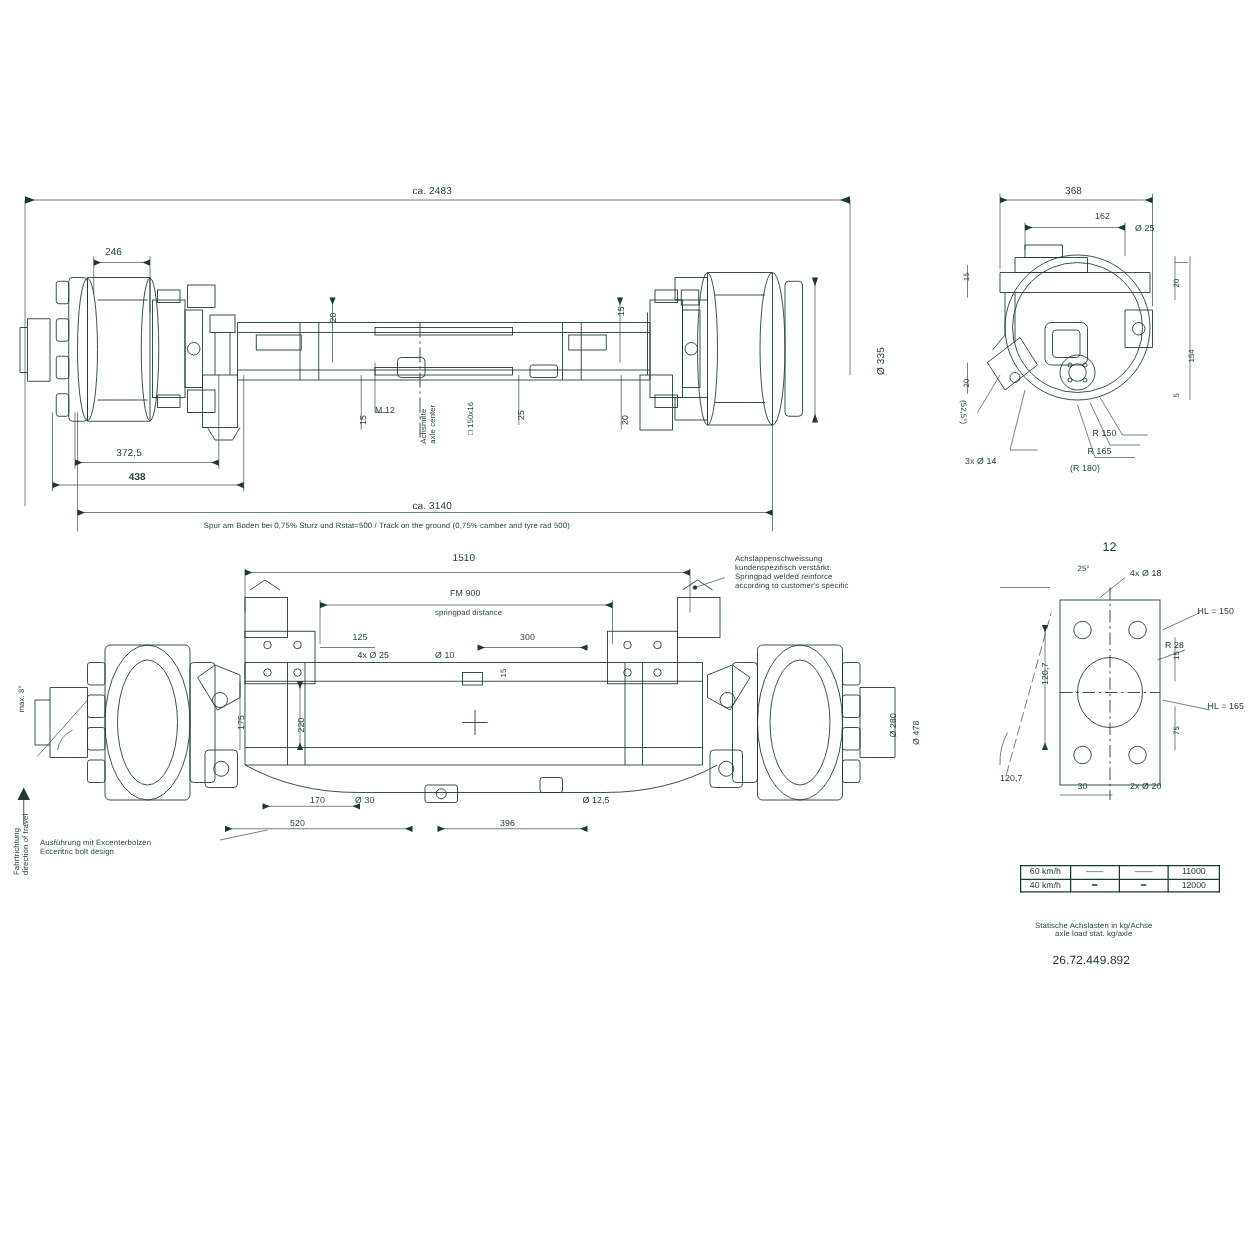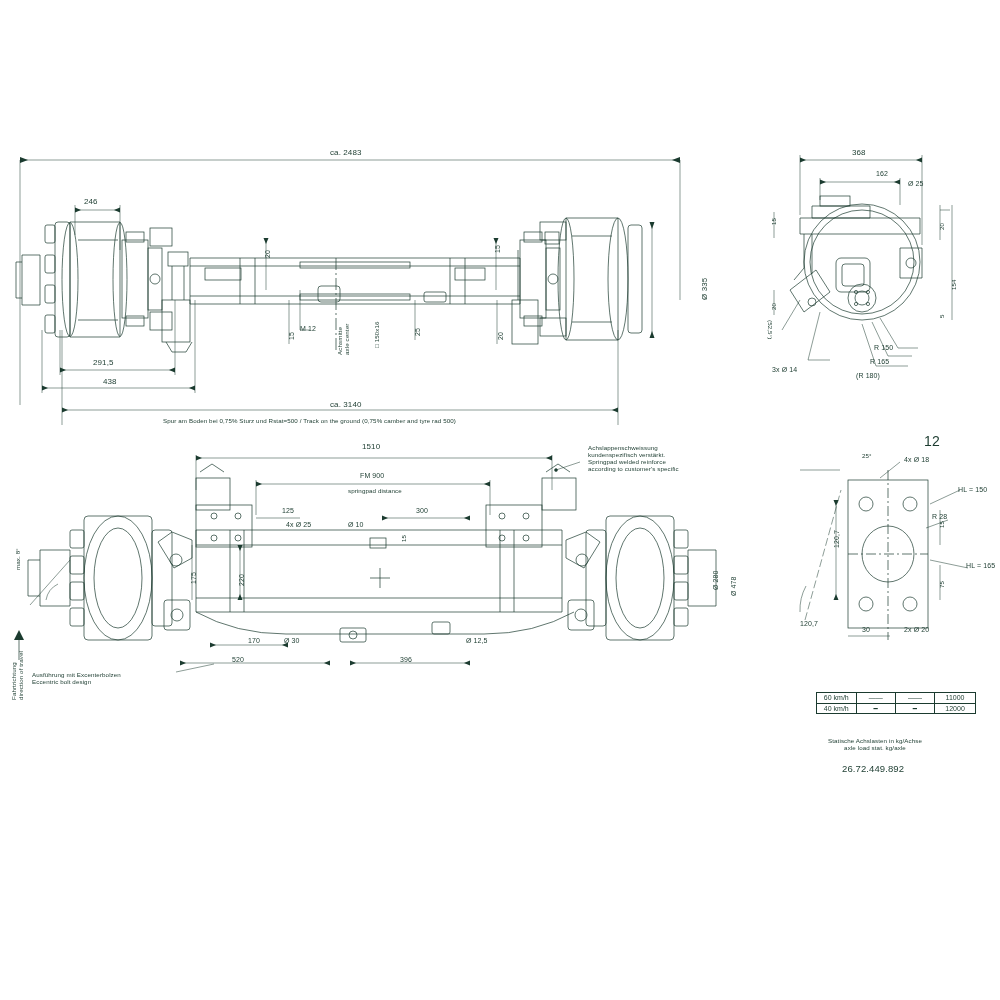--- a/index.html
+++ b/index.html
@@ -31,21 +31,21 @@
     position: absolute;
     font-family: "Liberation Sans", sans-serif;
     font-size: 8px;
     color: #1b3b2f;
     white-space: pre;
     line-height: 1.15;
     letter-spacing: 0.1px;
   }
   .lbl.sm { font-size: 7px; }
   .lbl.xs { font-size: 6.2px; }
-  .lbl.md { font-size: 14px; margin-left: 42px; }
+  .lbl.md { font-size: 10px; }
   .rot90 { transform: rotate(-90deg); transform-origin: left top; }
   .rot-left { transform: rotate(90deg); transform-origin: left top; }
   .tbl {
     position: absolute;
     border-collapse: collapse;
     font-size: 7px;
     color: #1b3b2f;
   }
   .tbl td {
     border: 1px solid #1b3b2f;
@@ -393,22 +393,22 @@
           <line x1="930" y1="560" x2="968" y2="568"></line>
           <line x1="926" y1="528" x2="948" y2="520"></line>
           <line x1="880" y1="478" x2="900" y2="462"></line>
         </g>
       </g>
     </g>
   </svg>
 
   <div class="lbl" style="left:330px; top:148px;">ca. 2483</div>
   <div class="lbl" style="left:84px; top:197px;">246</div>
-  <div class="lbl" style="left:93px; top:358px;">291,5</div>
-  <div class="lbl" style="left:103px; top:377px;">438</div>
+  <div class="lbl" style="left:93px; top:358px;">372,5</div>
+  <div class="lbl" style="left:103px; top:377px;font-weight:bold;">438</div>
   <div class="lbl" style="left:330px; top:400px;">ca. 3140</div>
   <div class="lbl xs" style="left:163px; top:417px;">Spur am Boden bei 0,75% Sturz und Rstat=500 / Track on the ground (0,75% camber and tyre rad 500)</div>
   <div class="lbl rot90" style="left:700px; top:300px;">Ø 335</div>
   <div class="lbl rot90 sm" style="left:264px; top:258px;">20</div>
   <div class="lbl rot90 sm" style="left:494px; top:253px;">15</div>
   <div class="lbl rot90 sm" style="left:288px; top:340px;">15</div>
   <div class="lbl rot90 sm" style="left:497px; top:340px;">20</div>
   <div class="lbl rot90 sm" style="left:414px; top:336px;">25</div>
   <div class="lbl sm" style="left:300px; top:325px;">M 12</div>
   <div class="lbl rot90 xs" style="left:373px; top:348px;">□ 150x16</div>

